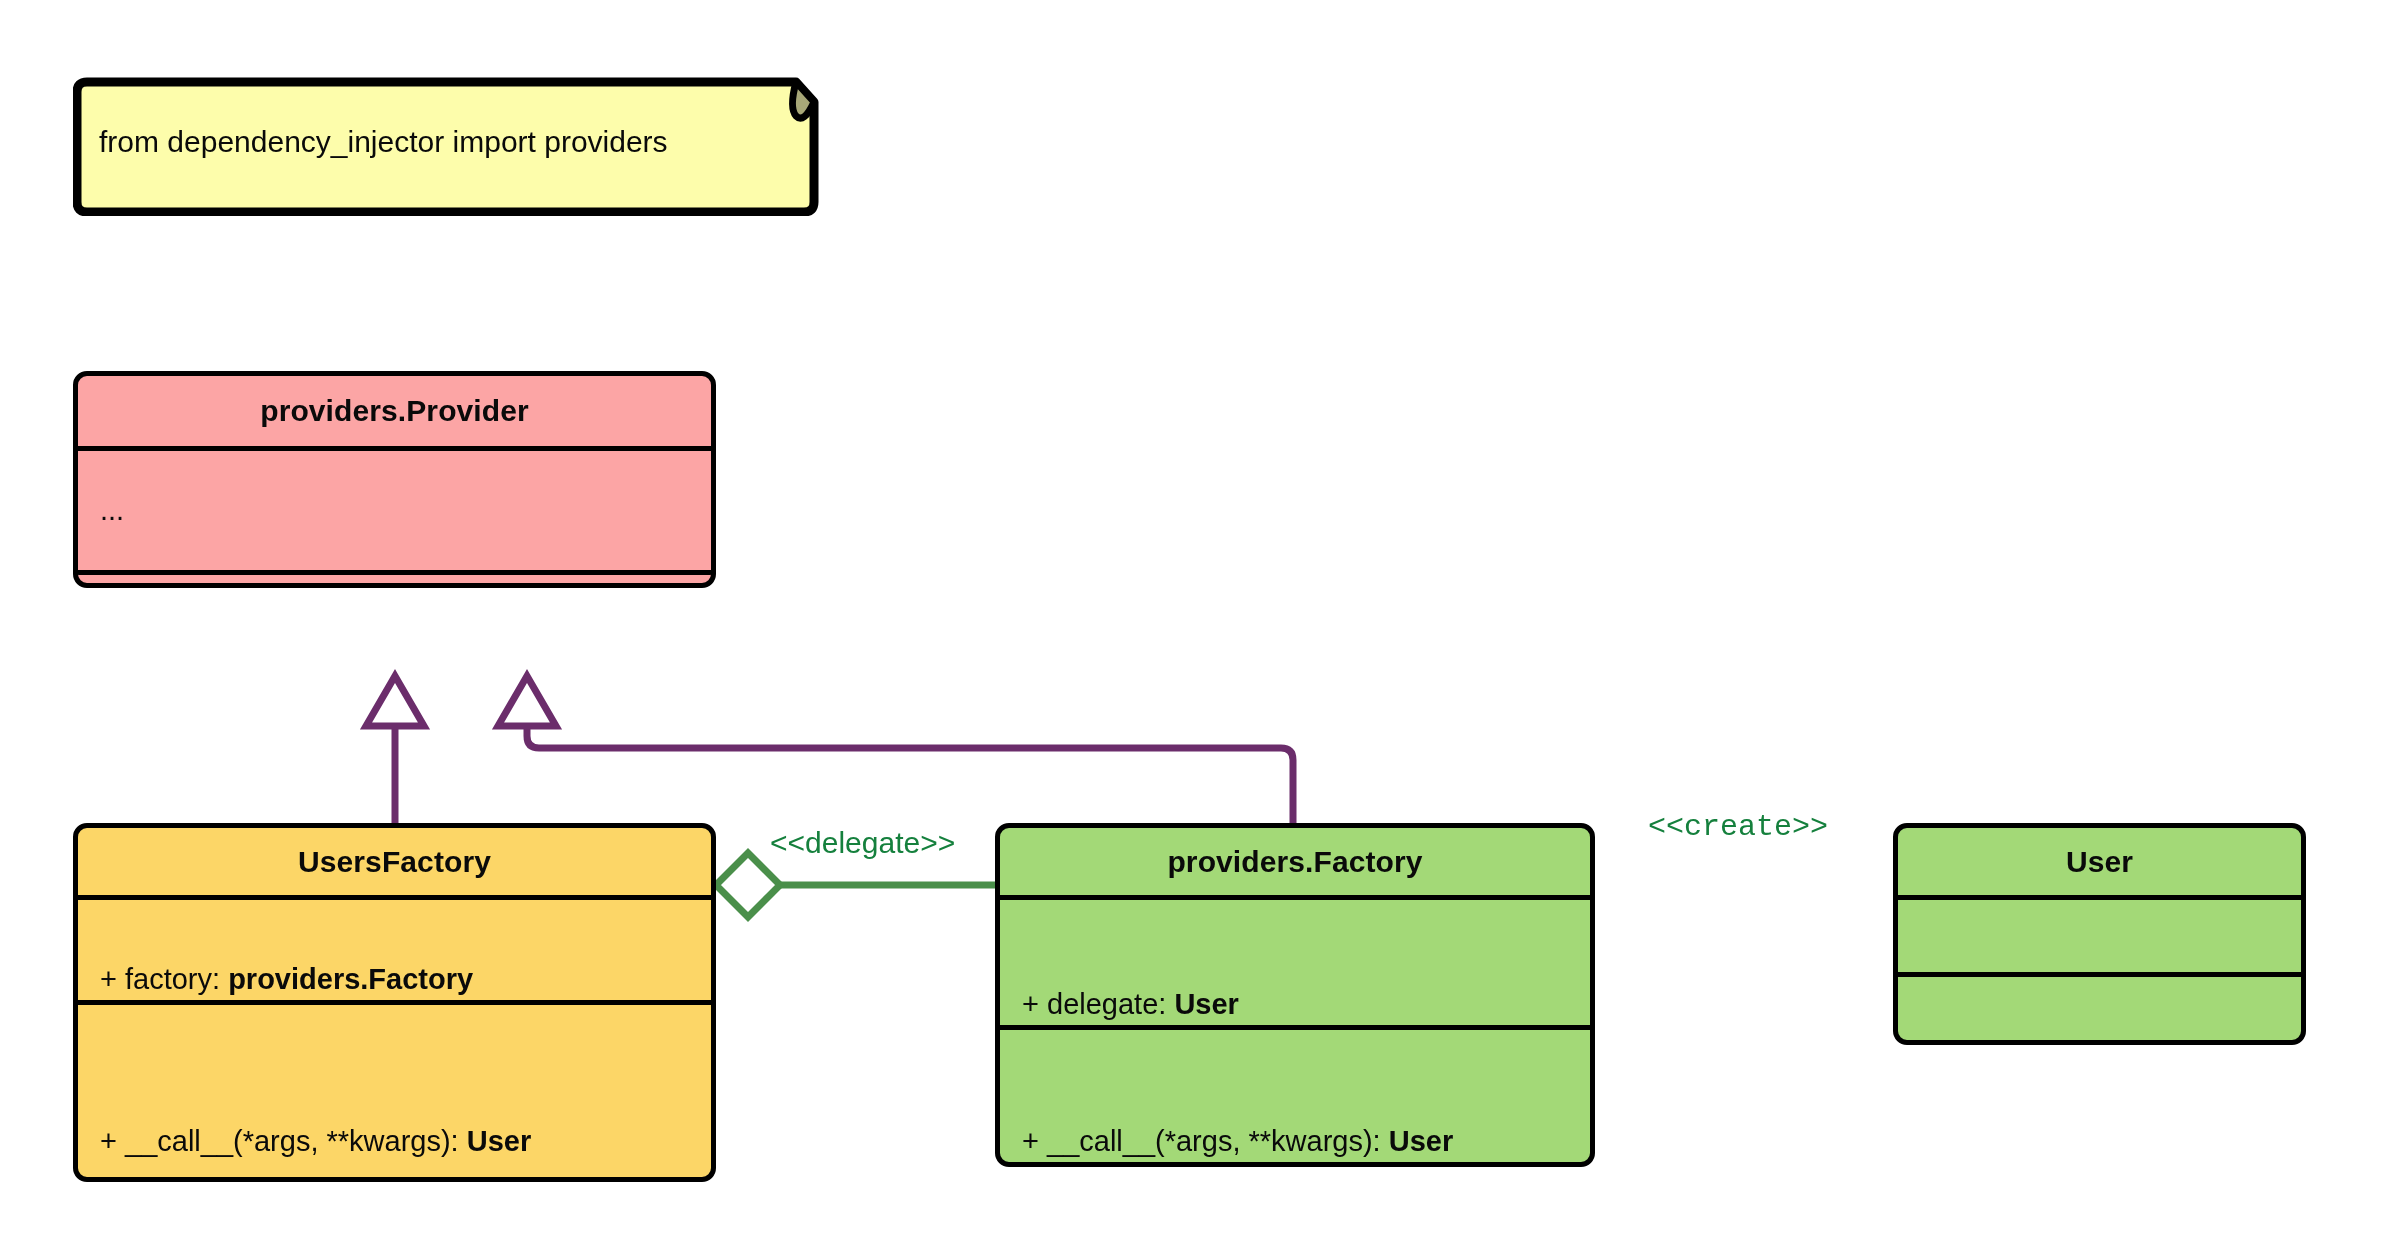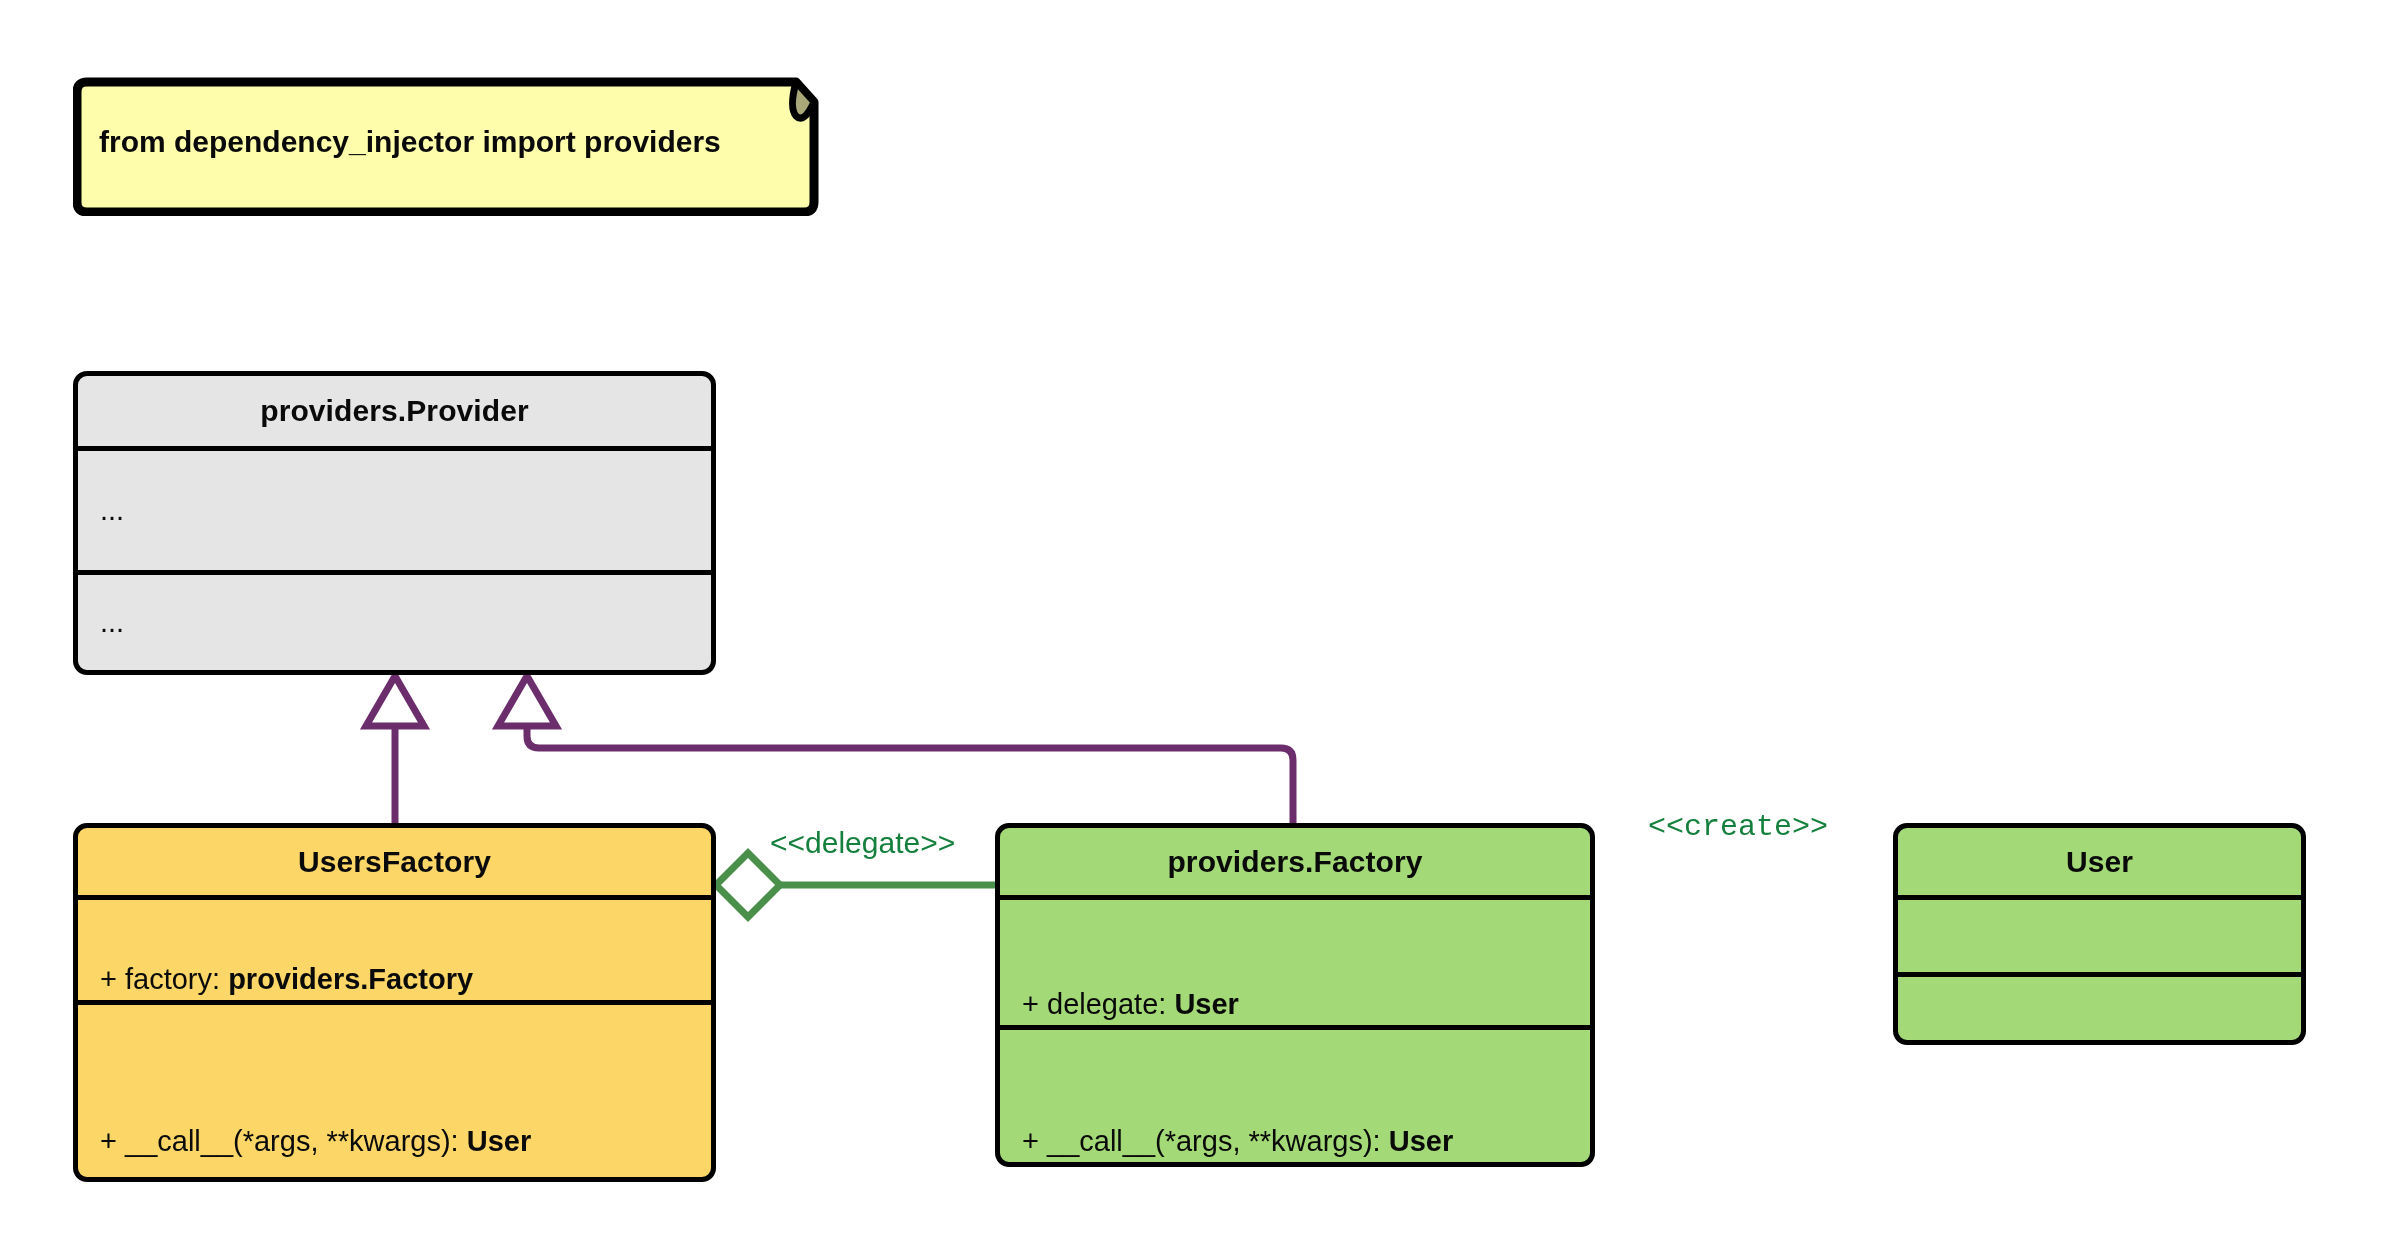--- a/index.html
+++ b/index.html
@@ -73,22 +73,22 @@
   .uml-ellipsis {
     display: flex;
     align-items: center;
     padding-left: 22px;
     font-size: 29px;
     color: #0a0a0a;
   }
 
   
   .cls-provider {
-    left: 73px;  top: 371px;  width: 643px;  height: 304px;
-    background: #e5e5e5;
+    left: 73px;  top: 371px;  width: 643px;  height: 217px;
+    background: #fca5a5;
   }
   .cls-provider .c-title { height: 70px; }
   .cls-provider .c-attrs { height: 124px; }
   .cls-provider .c-ops   { height: 100px; }
 
   .cls-usersfactory {
     left: 73px;  top: 823px;  width: 643px;  height: 359px;
     background: #fcd667;
   }
   .cls-usersfactory .c-title { height: 67px; }
@@ -118,21 +118,21 @@
   }
   .uml-note .note-text {
     position: absolute;
     left: 26px;
     top: 0;
     right: 26px;
     height: 100%;
     display: flex;
     align-items: center;
     font-size: 30px;
-    font-weight: bold;
+    font-weight: normal;
     color: #0a0a0a;
     white-space: nowrap;
   }
 
   
   .edge-label {
     position: absolute;
     font-size: 30px;
     color: #15803d;
     white-space: nowrap;

